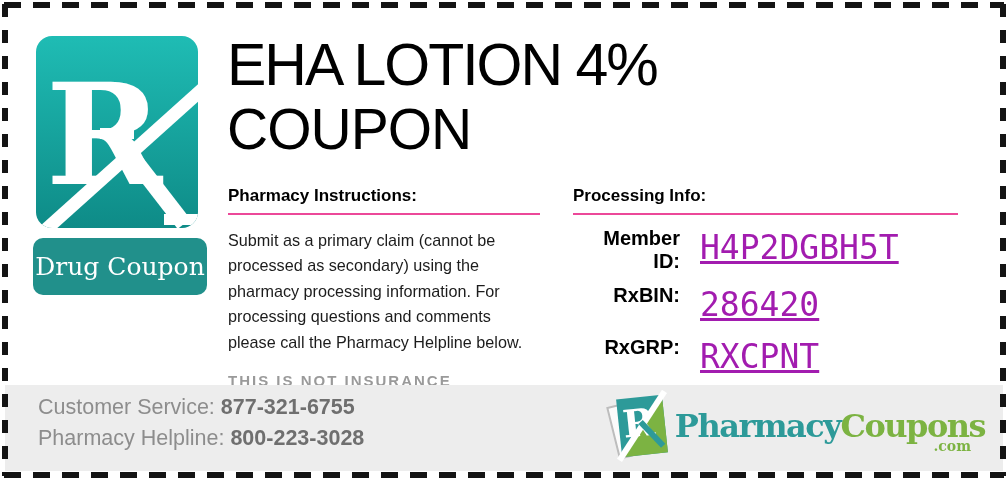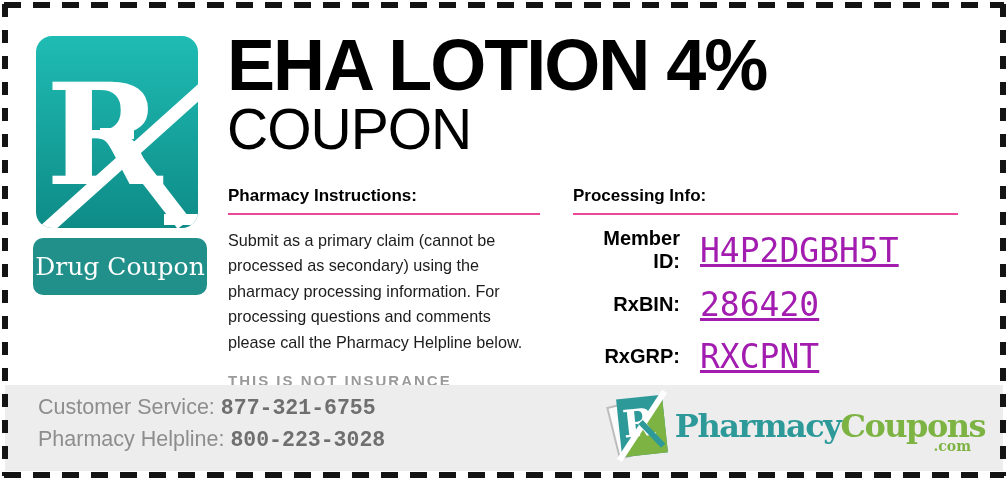--- a/index.html
+++ b/index.html
@@ -33,21 +33,21 @@
     color:#ffffff; font-family:"DejaVu Serif", serif; font-size:25px;
   }
   .never-expires {
     position:absolute; left:33px; top:293px; width:174px;
     text-align:center; color:#ee1111; font-weight:bold; font-size:21px;
     white-space:nowrap;
   }
 
   
   .title-block { position:absolute; left:227px; top:32px; }
-  .drug-title  { font-size:72px; font-weight:bold; letter-spacing:-2px;
+  .drug-title  { font-size:59px; font-weight:normal; letter-spacing:-2px;
                  color:#000; line-height:66px; white-space:nowrap; }
   .coupon-subtitle { font-size:57px; font-weight:normal; letter-spacing:-1px;
                  color:#000; line-height:62px; white-space:nowrap; }
 
   
   .section-heading {
     font-size:17px; font-weight:bold; color:#000;
     padding-bottom:7px; border-bottom:2px solid #ec4899;
   }
   .instructions-col { position:absolute; left:228px; top:186px; width:312px; }
@@ -55,36 +55,36 @@
     margin-top:13px; font-size:16.2px; line-height:25.4px; color:#1c1c1c;
     white-space:pre-line;
   }
   .disclaimer {
     margin-top:17px; font-size:15px; font-weight:bold;
     letter-spacing:2px; color:#9a9a9a; white-space:nowrap;
   }
 
   .processing-col { position:absolute; left:573px; top:186px; width:385px; }
   .proc-rows { margin-top:12px; }
-  .proc-row { display:flex; align-items:center; margin-bottom:11px; }
+  .proc-row { display:flex; align-items:flex-start; margin-bottom:11px; }
   .proc-label { width:107px; text-align:right; font-weight:bold; font-size:20px;
                 color:#000; flex:0 0 auto; }
   .proc-value { margin-left:20px; font-family:"DejaVu Sans Mono", monospace;
                 font-size:33px; line-height:41px; color:#a21caf; white-space:nowrap;text-decoration:underline; }
 
   
   .footer-bar {
     position:absolute; left:5px; right:5px; top:385px; bottom:9px;
     background:#ededed; z-index:10;
   }
   .footer-contact {
     position:absolute; left:33px; top:7px;
     font-size:21.5px; line-height:31px; color:#8d8d8d; white-space:nowrap;
   }
-  .footer-contact b { color:#6f6f6f; font-weight:bold;font-family:Liberation Mono, monospace; }
+  .footer-contact b { color:#6f6f6f; font-weight:bold; }
 
   .footer-logo {
     position:absolute; right:18px; top:3px;
     display:flex; align-items:center; z-index:11;
   }
   .pc-logo-text {
     position:relative; font-family:"DejaVu Serif", serif; font-weight:bold;
     font-size:32px; letter-spacing:-1.5px; white-space:nowrap; line-height:70px;
   }
   .pc-part1 { color:#2d9a99; }

